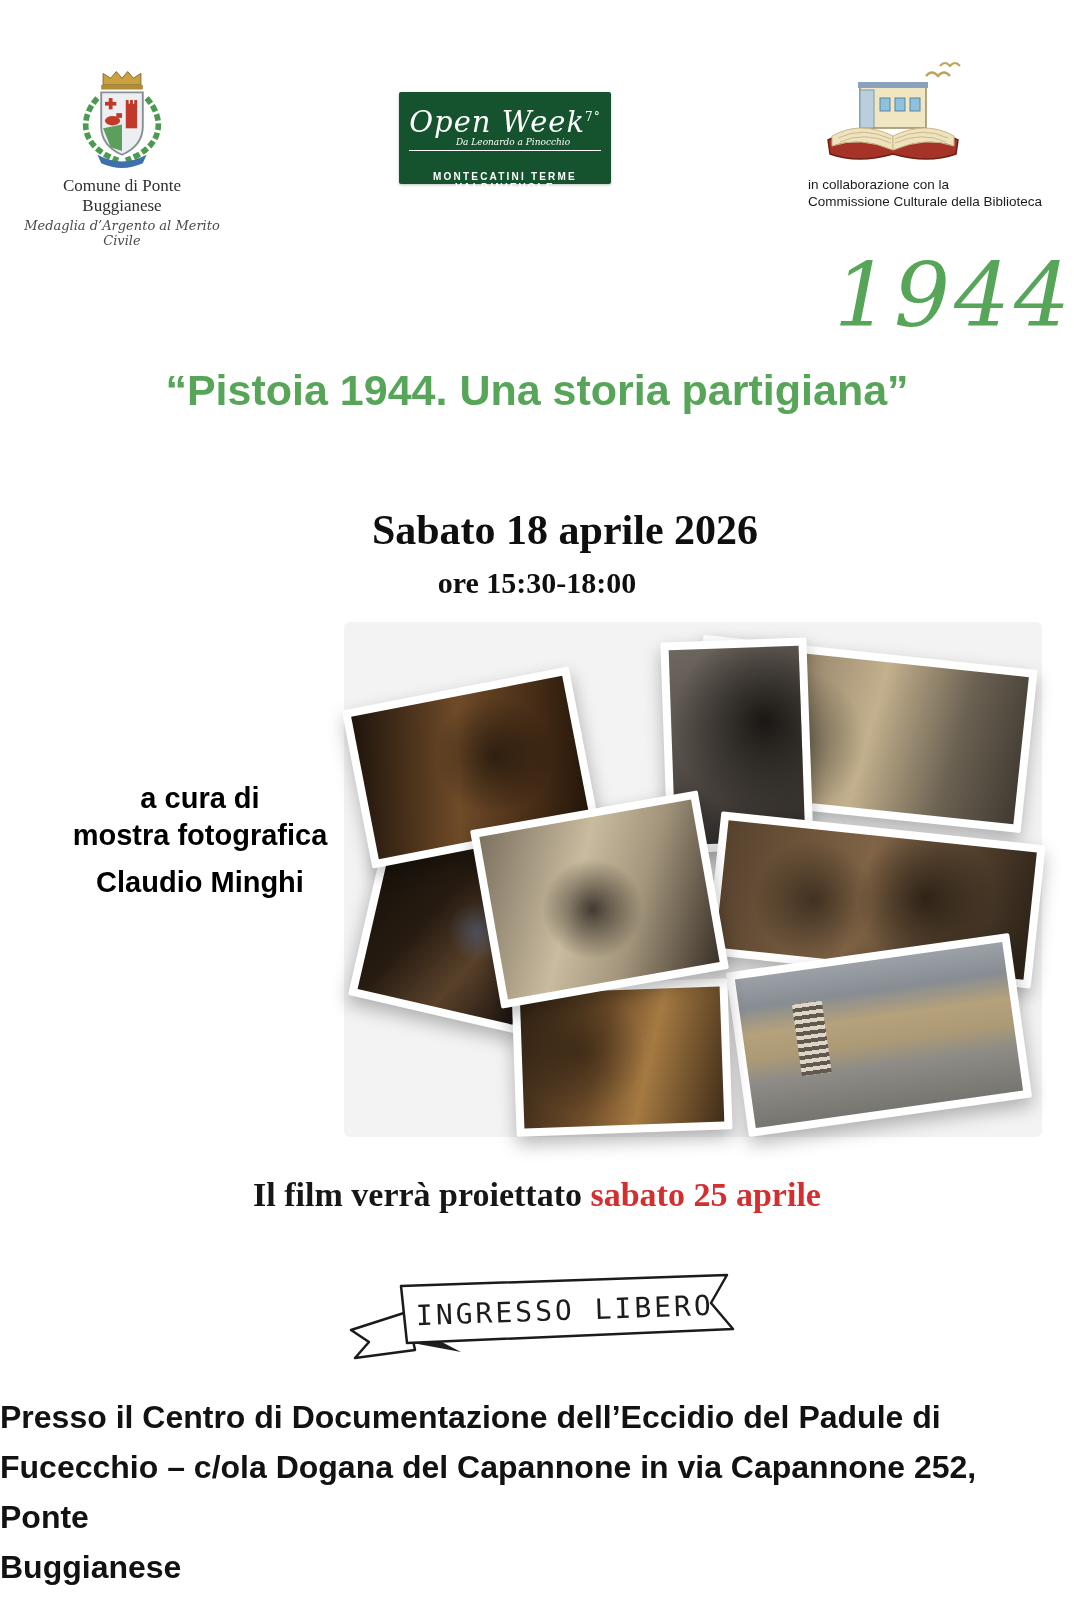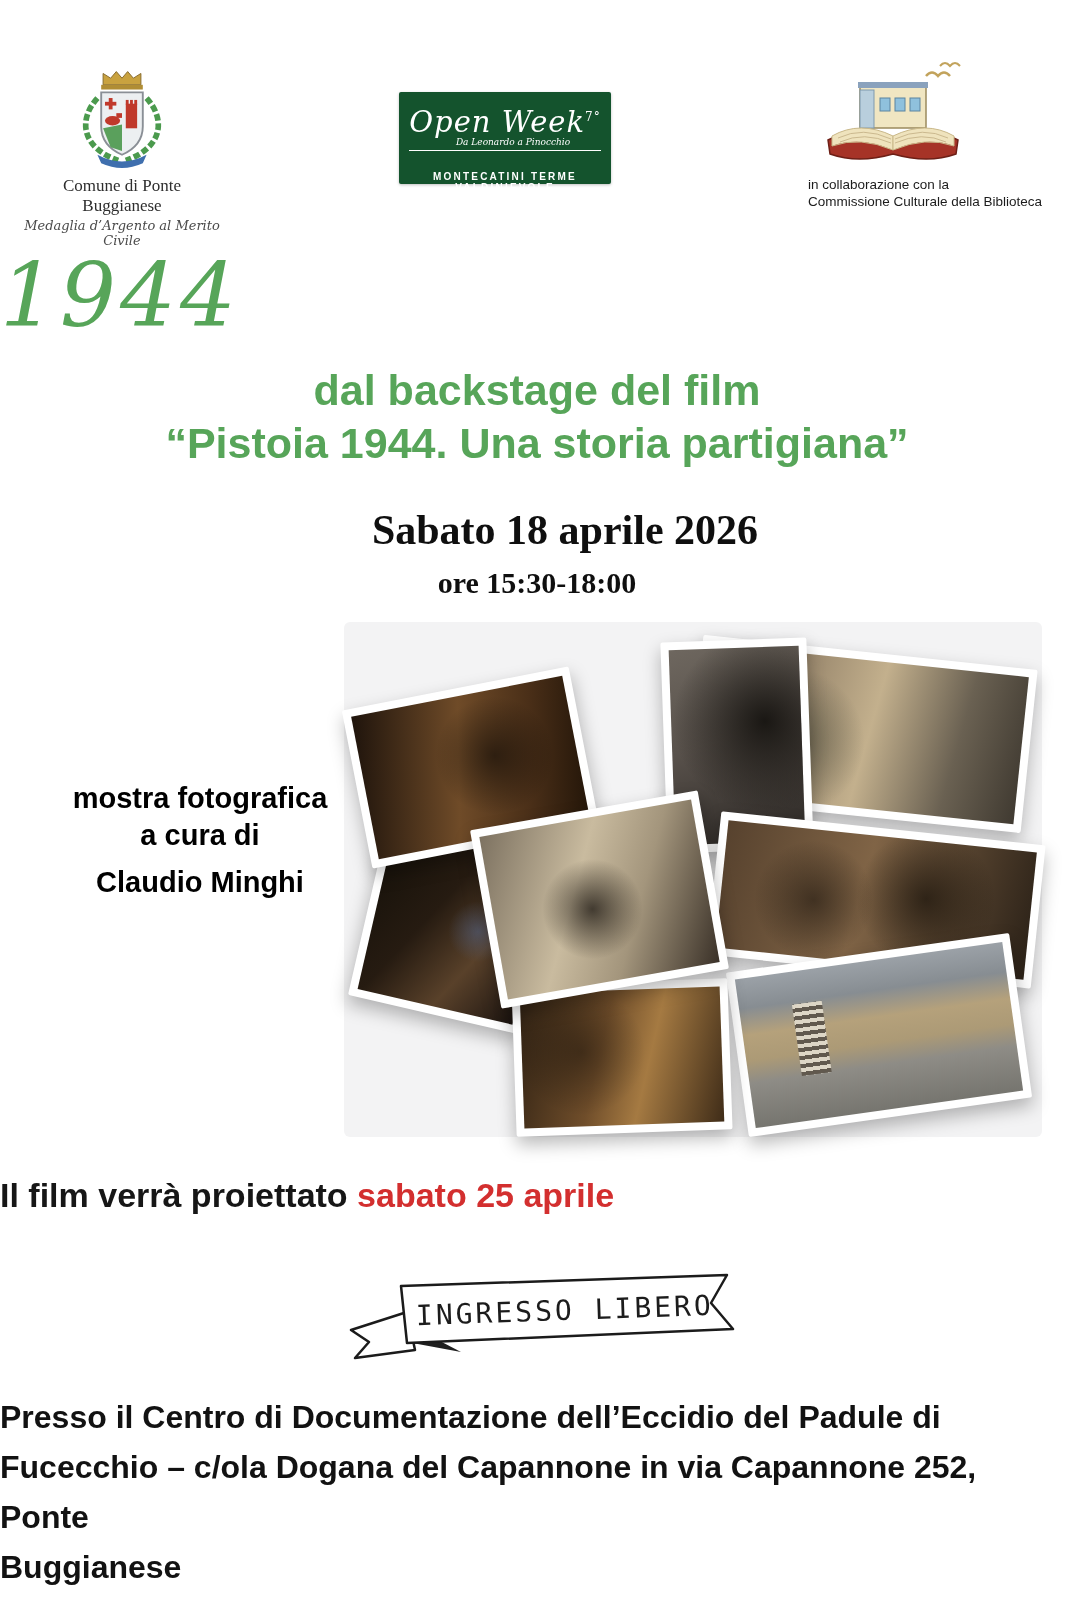--- a/index.html
+++ b/index.html
@@ -16,21 +16,21 @@
   .ow-title{font-family:"DejaVu Serif",serif;font-style:italic;font-size:29px;line-height:32px;margin-top:9px;letter-spacing:1px;}
   .ow-sup{font-size:12px;vertical-align:super;font-style:normal;}
   .ow-sub{font-family:"DejaVu Serif",serif;font-style:italic;font-size:9px;margin-top:-1px;padding-left:16px;}
   .ow-rule{border-top:1px solid #ffffff;margin:3px 10px 0;}
   .ow-band{font-size:10px;font-weight:bold;letter-spacing:2.2px;margin-top:20px;}
 
   .biblio{position:absolute;left:808px;top:62px;width:274px;text-align:left;}
   .biblio-line{font-size:13.5px;color:#1c1c1c;line-height:17px;}
 
   
-  .year{position:absolute;top:244px;width:100%;text-align:left;
+  .year{position:absolute;top:244px;width:100%;text-align:right;
         font-family:"DejaVu Serif",serif;font-style:italic;font-size:88px;
         color:#57a559;letter-spacing:4px;}
   .headline{position:absolute;top:364px;width:100%;text-align:center;
             color:#57a559;font-weight:bold;font-size:43px;line-height:53px;}
   .date-line{position:absolute;top:506px;width:100%;text-align:center;
              font-family:"Liberation Serif",serif;font-weight:bold;font-size:42px;color:#0f0f0f;padding-left:28px;}
   .time-line{position:absolute;top:566px;width:100%;text-align:center;
              font-family:"Liberation Serif",serif;font-weight:bold;font-size:30px;color:#0f0f0f;}
 
   
@@ -73,22 +73,22 @@
   .c-tavern{left:170px;top:360px;transform:rotate(-2deg);z-index:5;}
   .c-tavern .ph{width:200px;height:135px;background:
       radial-gradient(circle at 30% 45%, rgba(0,0,0,.35), transparent 40%),
       linear-gradient(105deg,#2f2113,#6f4d2a 40%,#a57a42 62%,#3f2c18);}
   .c-piazza{left:392px;top:330px;transform:rotate(-8deg);z-index:4;}
   .c-piazza .ph{width:270px;height:150px;background:
       repeating-linear-gradient(180deg,#ddd6c6 0 4px,#61594e 4px 8px) 22% 42%/30px 72px no-repeat,
       linear-gradient(180deg,#9ba1a7 0%,#878d92 20%,#b5a17b 38%,#ac9a76 55%,#8e8c86 70%,#76756f 100%);}
 
   
-  .screening{position:absolute;top:1176px;width:100%;
-             font-family:Liberation Sans, sans-serif;font-weight:bold;font-size:34px;color:#161616;}
+  .screening{position:absolute;top:1176px;width:100%;text-align:center;
+             font-family:Liberation Serif, serif;font-weight:bold;font-size:34px;color:#161616;}
   .screening .red{color:#d32f2f;}
 
   .ribbon{position:absolute;left:335px;top:1270px;width:410px;height:95px;}
   .ribbon svg{display:block;}
 
   .venue{position:absolute;top:1392px;width:100%;
          font-family:Liberation Sans, sans-serif;font-weight:bold;font-size:32px;
          line-height:50px;color:#121212;}
 </style>
 </head>
@@ -140,29 +140,28 @@
       <path d="M146,74 Q118,58 85,74 L85,88 Q118,74 146,84 z" fill="#efe3bd" stroke="#c9b889" stroke-width="1"></path>
       <path d="M30,76 Q55,64 83,77 M32,80 Q56,69 83,81" stroke="#cbb98f" stroke-width="1" fill="none"></path>
       <path d="M140,76 Q115,64 87,77 M138,80 Q114,69 87,81" stroke="#cbb98f" stroke-width="1" fill="none"></path>
     </svg>
     <div class="biblio-line">in collaborazione con la</div>
     <div class="biblio-line">Commissione Culturale della Biblioteca</div>
   </div>
 
   <div class="year">1944</div>
   <div class="headline">
-    <div>dal backstage del film</div>
     <div>“Pistoia 1944. Una storia partigiana”</div>
   </div>
   <div class="date-line">Sabato 18 aprile 2026</div>
   <div class="time-line">ore 15:30-18:00</div>
 
   <div class="exhibit">
+    <div>a cura di</div>
     <div>mostra fotografica</div>
-    <div>a cura di</div>
     <div class="curator">Claudio Minghi</div>
   </div>
 
   <div class="collage">
     <div class="card c-crew" title="Troupe con cinepresa sul set">
         <span class="ph"></span>
       </div>
     <div class="card c-gun" title="Attore con occhiali che impugna una pistola">
         <span class="ph"></span>
       </div>

